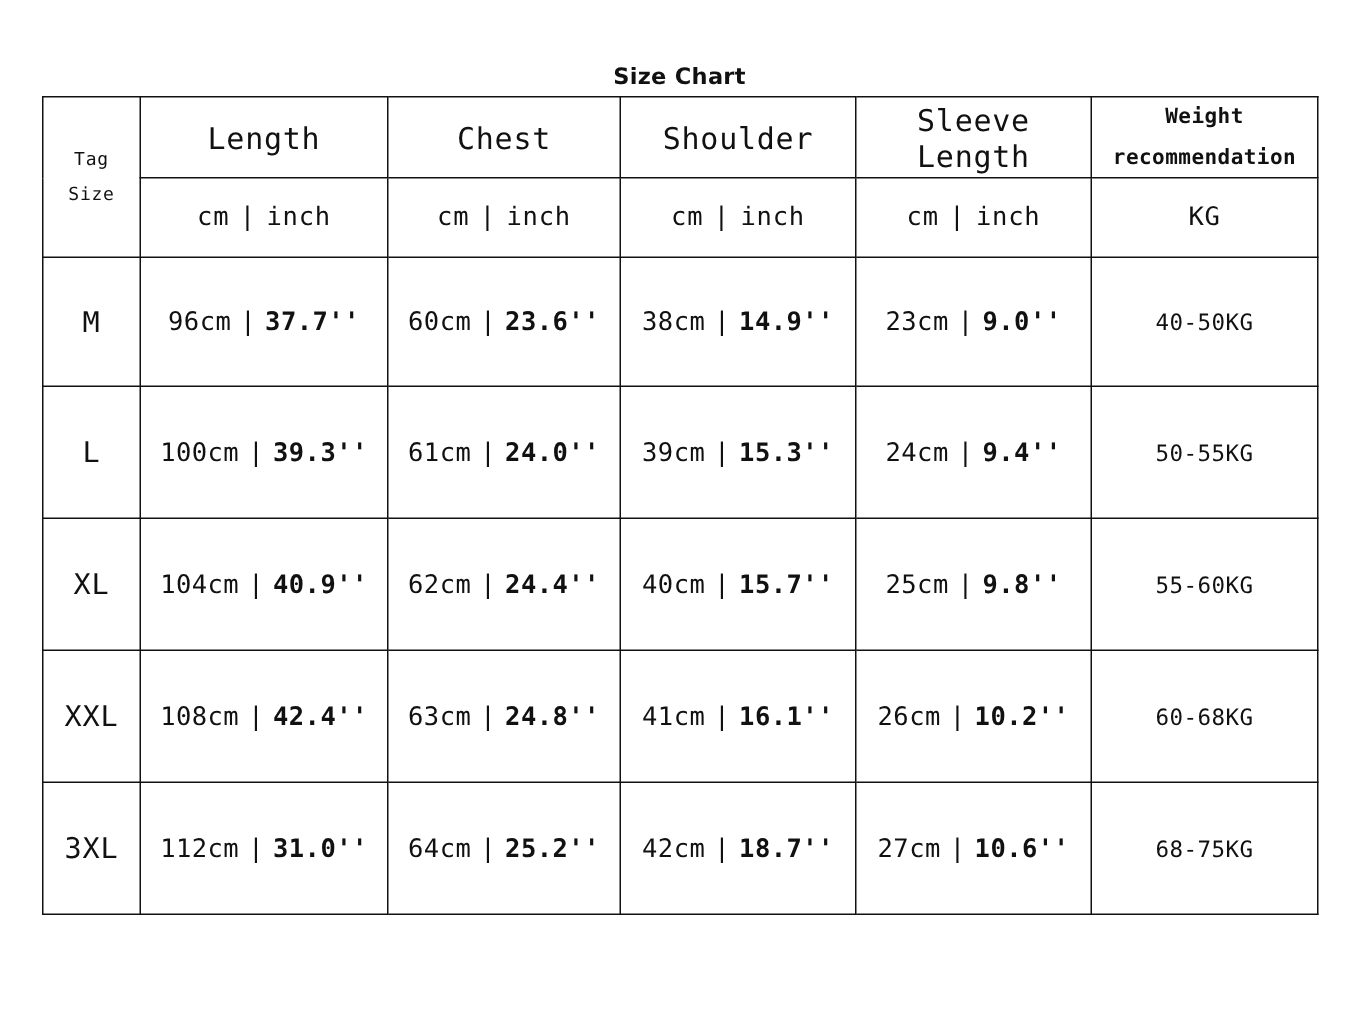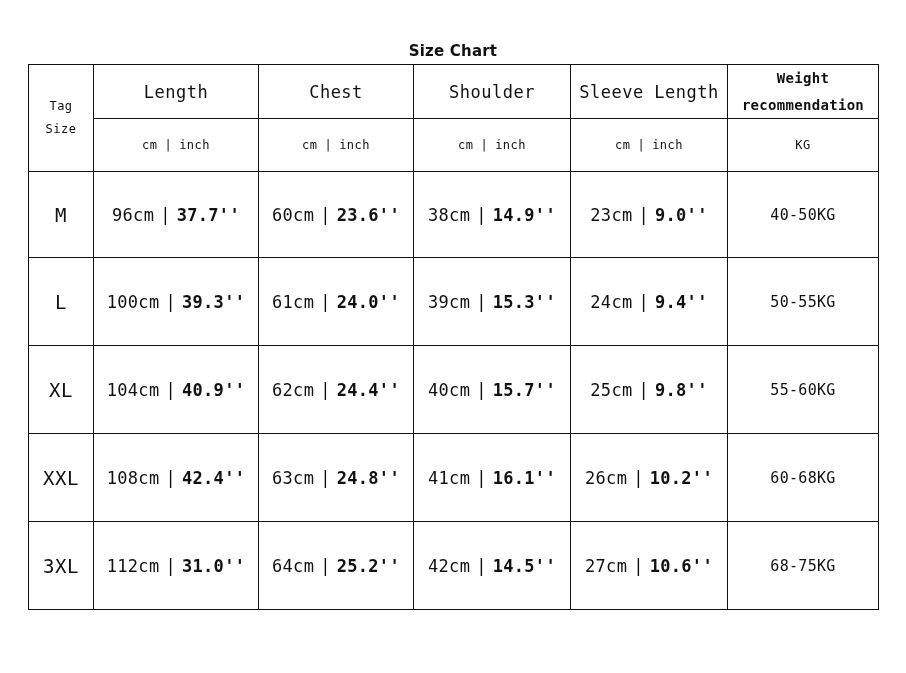--- a/index.html
+++ b/index.html
@@ -50,26 +50,26 @@
   }
   
   col.c-tag    { width: 65px; }
   col.c-len    { width: 165px; }
   col.c-chest  { width: 155px; }
   col.c-should { width: 157px; }
   col.c-sleeve { width: 157px; }
   col.c-weight { width: 151px; }
 
   .hdr-main {
+    font-size: 20px;
+    height: 50px;
+    letter-spacing: 0.5px;
+  }
+  .hdr-unit {
     font-size: 17px;
-    height: 50px;
-    letter-spacing: 0.5px;
-  }
-  .hdr-unit {
-    font-size: 12px;
     height: 52px;
     letter-spacing: 0.5px;
   }
   .hdr-unit .sep {
     display: inline-block;
     padding: 0 7px;
     color: #111111;
   }
   .tagsize-cell {
     font-size: 12px;
@@ -186,20 +186,20 @@
         <td class="meas"><span class="cmval">63cm</span><span class="bar">|</span><span class="inval">24.8''</span></td>
         <td class="meas"><span class="cmval">41cm</span><span class="bar">|</span><span class="inval">16.1''</span></td>
         <td class="meas"><span class="cmval">26cm</span><span class="bar">|</span><span class="inval">10.2''</span></td>
         <td class="kg">60-68KG</td>
       </tr>
 
       <tr class="body-row">
         <td class="size-label">3XL</td>
         <td class="meas"><span class="cmval">112cm</span><span class="bar">|</span><span class="inval">31.0''</span></td>
         <td class="meas"><span class="cmval">64cm</span><span class="bar">|</span><span class="inval">25.2''</span></td>
-        <td class="meas"><span class="cmval">42cm</span><span class="bar">|</span><span class="inval">14.5''</span></td>
+        <td class="meas"><span class="cmval">42cm</span><span class="bar">|</span><span class="inval">18.7''</span></td>
         <td class="meas"><span class="cmval">27cm</span><span class="bar">|</span><span class="inval">10.6''</span></td>
         <td class="kg">68-75KG</td>
       </tr>
     </tbody>
   </table>
 
 </div>
 
 </body></html>

